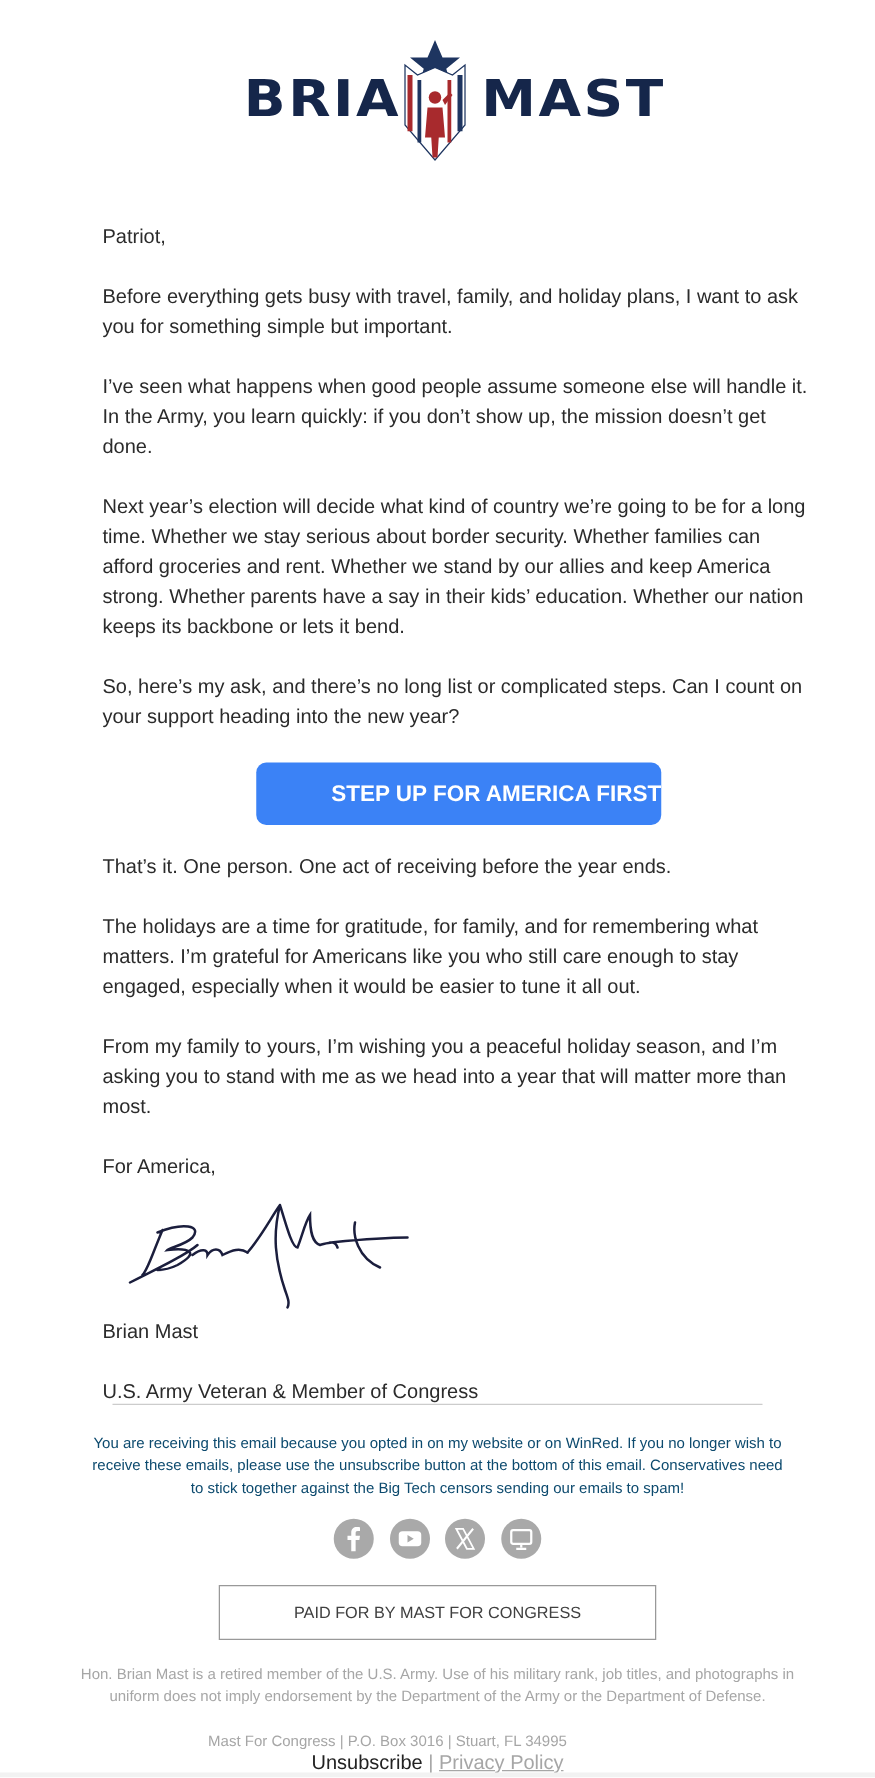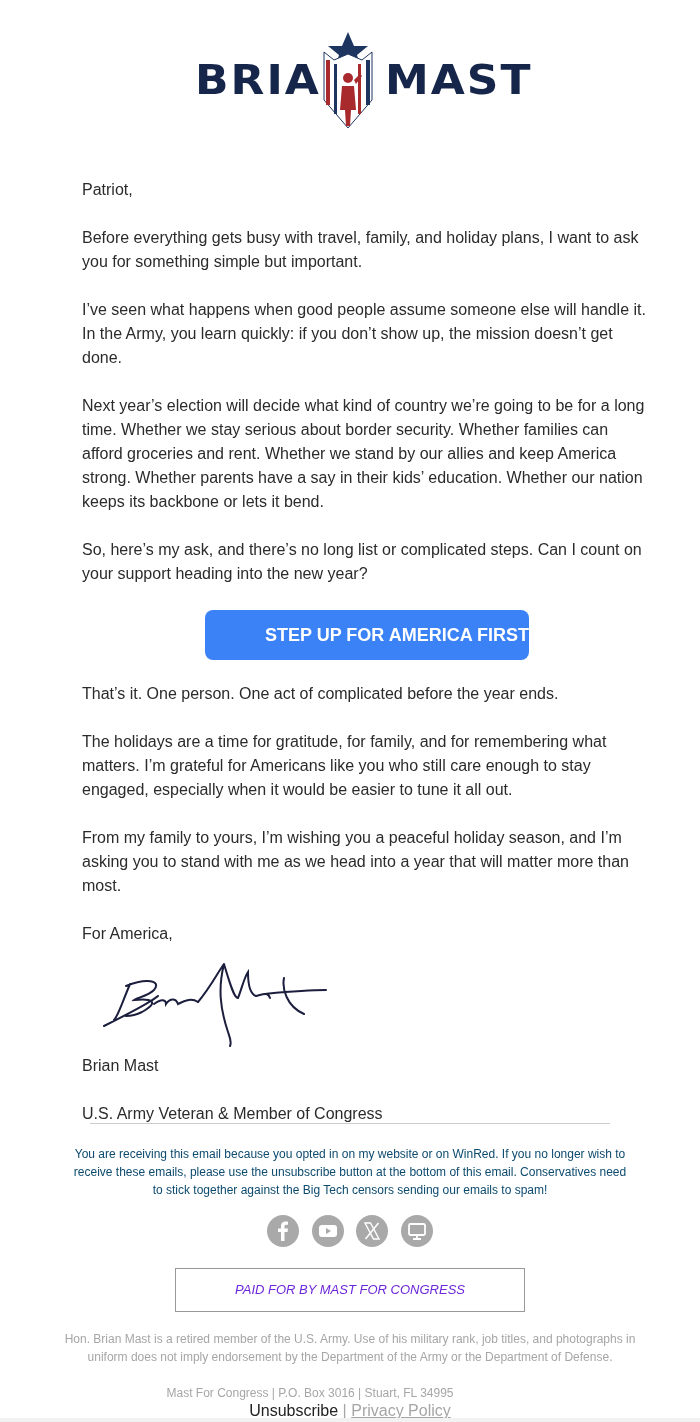--- a/index.html
+++ b/index.html
@@ -23,21 +23,21 @@
   .name-line { margin: 0; }
 
   .divider { position: absolute; left: 90px; top: 1123px; width: 520px; height: 0; border-top: 1px solid #cccccc; }
   .disclaimer { position: absolute; left: 70px; top: 1145px; width: 560px; text-align: center;
                 font-size: 12px; line-height: 18px; color: #0c4a6e; }
   .socials { position: absolute; left: 0; top: 1215px; width: 700px; text-align: center; }
   .social { display: inline-block; width: 32px; height: 32px; border-radius: 50%; background: #a9a9a9;
             margin: 0 4px; vertical-align: top; position: relative; }
   .social svg { position: absolute; left: 0; top: 0; }
   .paidfor { position: absolute; left: 175px; top: 1268px; width: 348px; height: 42px; border: 1px solid #999999;
-             text-align: center; line-height: 42px; font-size: 13px; color: #6d28d9; font-style: italic; }
+             text-align: center; line-height: 42px; font-size: 13px; color: #404040; }
   .legal { position: absolute; left: 60px; top: 1330px; width: 580px; text-align: center; font-size: 12px;
            line-height: 18px; color: #a6a6a6; }
   .address { position: absolute; left: 0; top: 1384px; width: 620px; text-align: center; font-size: 12px;
              line-height: 18px; color: #a6a6a6; }
   .links { position: absolute; left: 0; top: 1402px; width: 700px; text-align: center; font-size: 16px;
            line-height: 18px; color: #a6a6a6; }
   .unsub { color: #222222; text-decoration: none; }
   .privacy { color: #a6a6a6; text-decoration: underline; }
   .bottom-strip { position: absolute; left: 0; top: 1418px; width: 700px; height: 4px; background: #f2f2f2; }
 </style>
@@ -62,21 +62,21 @@
 
 <div class="content">
   <p>Patriot,</p>
   <p>Before everything gets busy with travel, family, and holiday plans, I want to ask you for something simple but important.</p>
   <p>I’ve seen what happens when good people assume someone else will handle it. In the Army, you learn quickly: if you don’t show up, the mission doesn’t get done.</p>
   <p>Next year’s election will decide what kind of country we’re going to be for a long time. Whether we stay serious about border security. Whether families can afford groceries and rent. Whether we stand by our allies and keep America strong. Whether parents have a say in their kids’ education. Whether our nation keeps its backbone or lets it bend.</p>
   <p>So, here’s my ask, and there’s no long list or complicated steps. Can I count on your support heading into the new year?</p>
   <div class="cta-wrap">
     <a class="cta">STEP UP FOR AMERICA FIRST</a>
   </div>
-  <p>That’s it. One person. One act of complicated before the year ends.</p>
+  <p>That’s it. One person. One act of receiving before the year ends.</p>
   <p>The holidays are a time for gratitude, for family, and for remembering what matters. I’m grateful for Americans like you who still care enough to stay engaged, especially when it would be easier to tune it all out.</p>
   <p>From my family to yours, I’m wishing you a peaceful holiday season, and I’m asking you to stand with me as we head into a year that will matter more than most.</p>
   <p>For America,</p>
   <svg class="sig" width="230" height="90" viewBox="0 0 230 90">
     <path d="M4,68 C30,55 50,45 58,38 M30,26 C20,50 18,58 14,62 M26,28 C46,20 62,22 54,32 C48,38 36,40 34,42 C52,40 60,44 42,54 C36,57 30,58 26,58
              M54,46 C62,40 66,42 66,46 C70,40 76,40 78,46 C86,42 92,40 98,44" fill="none" stroke="#1b1e3d" stroke-width="2" stroke-linecap="round"></path>
     <path d="M98,44 C110,30 118,14 124,6 C118,30 120,50 128,74 C130,80 132,84 130,88
              M124,6 C130,26 134,40 138,40 C142,30 144,20 148,14 C148,28 150,36 156,38 C164,36 168,34 170,40
              M184,20 C182,30 186,48 204,56 M164,36 C185,34 205,32 226,32" fill="none" stroke="#1b1e3d" stroke-width="2" stroke-linecap="round"></path>
   </svg>

